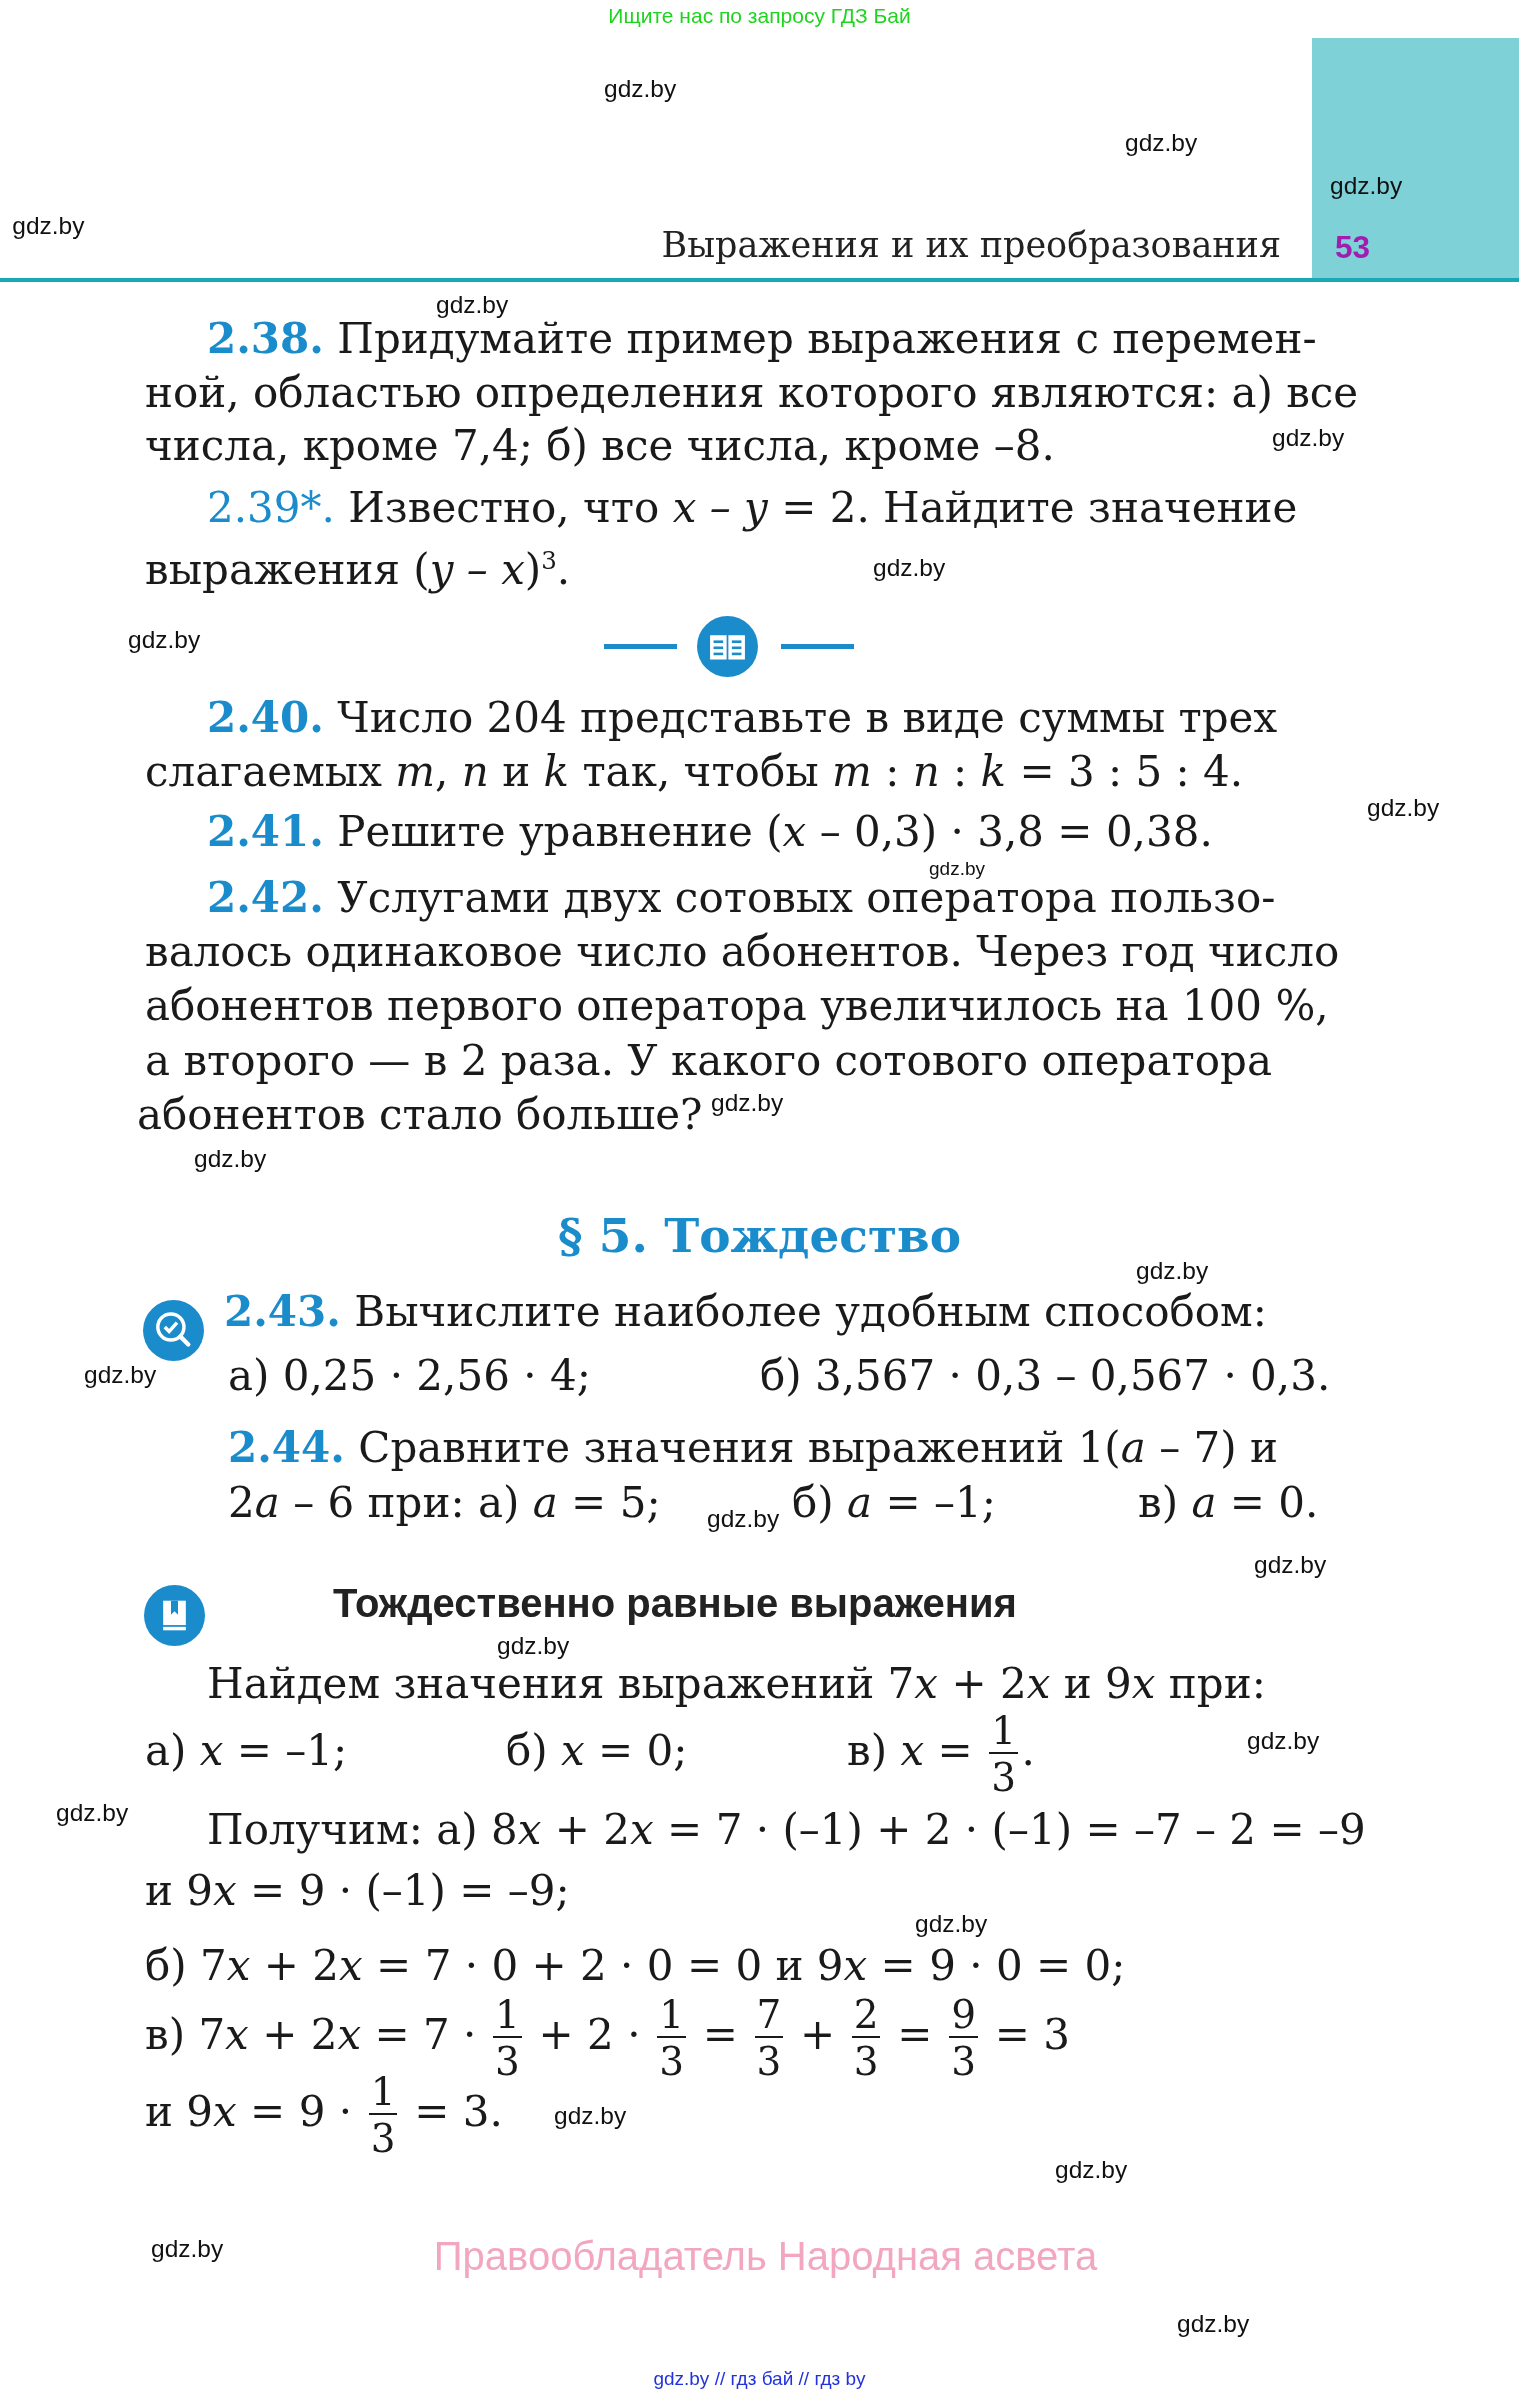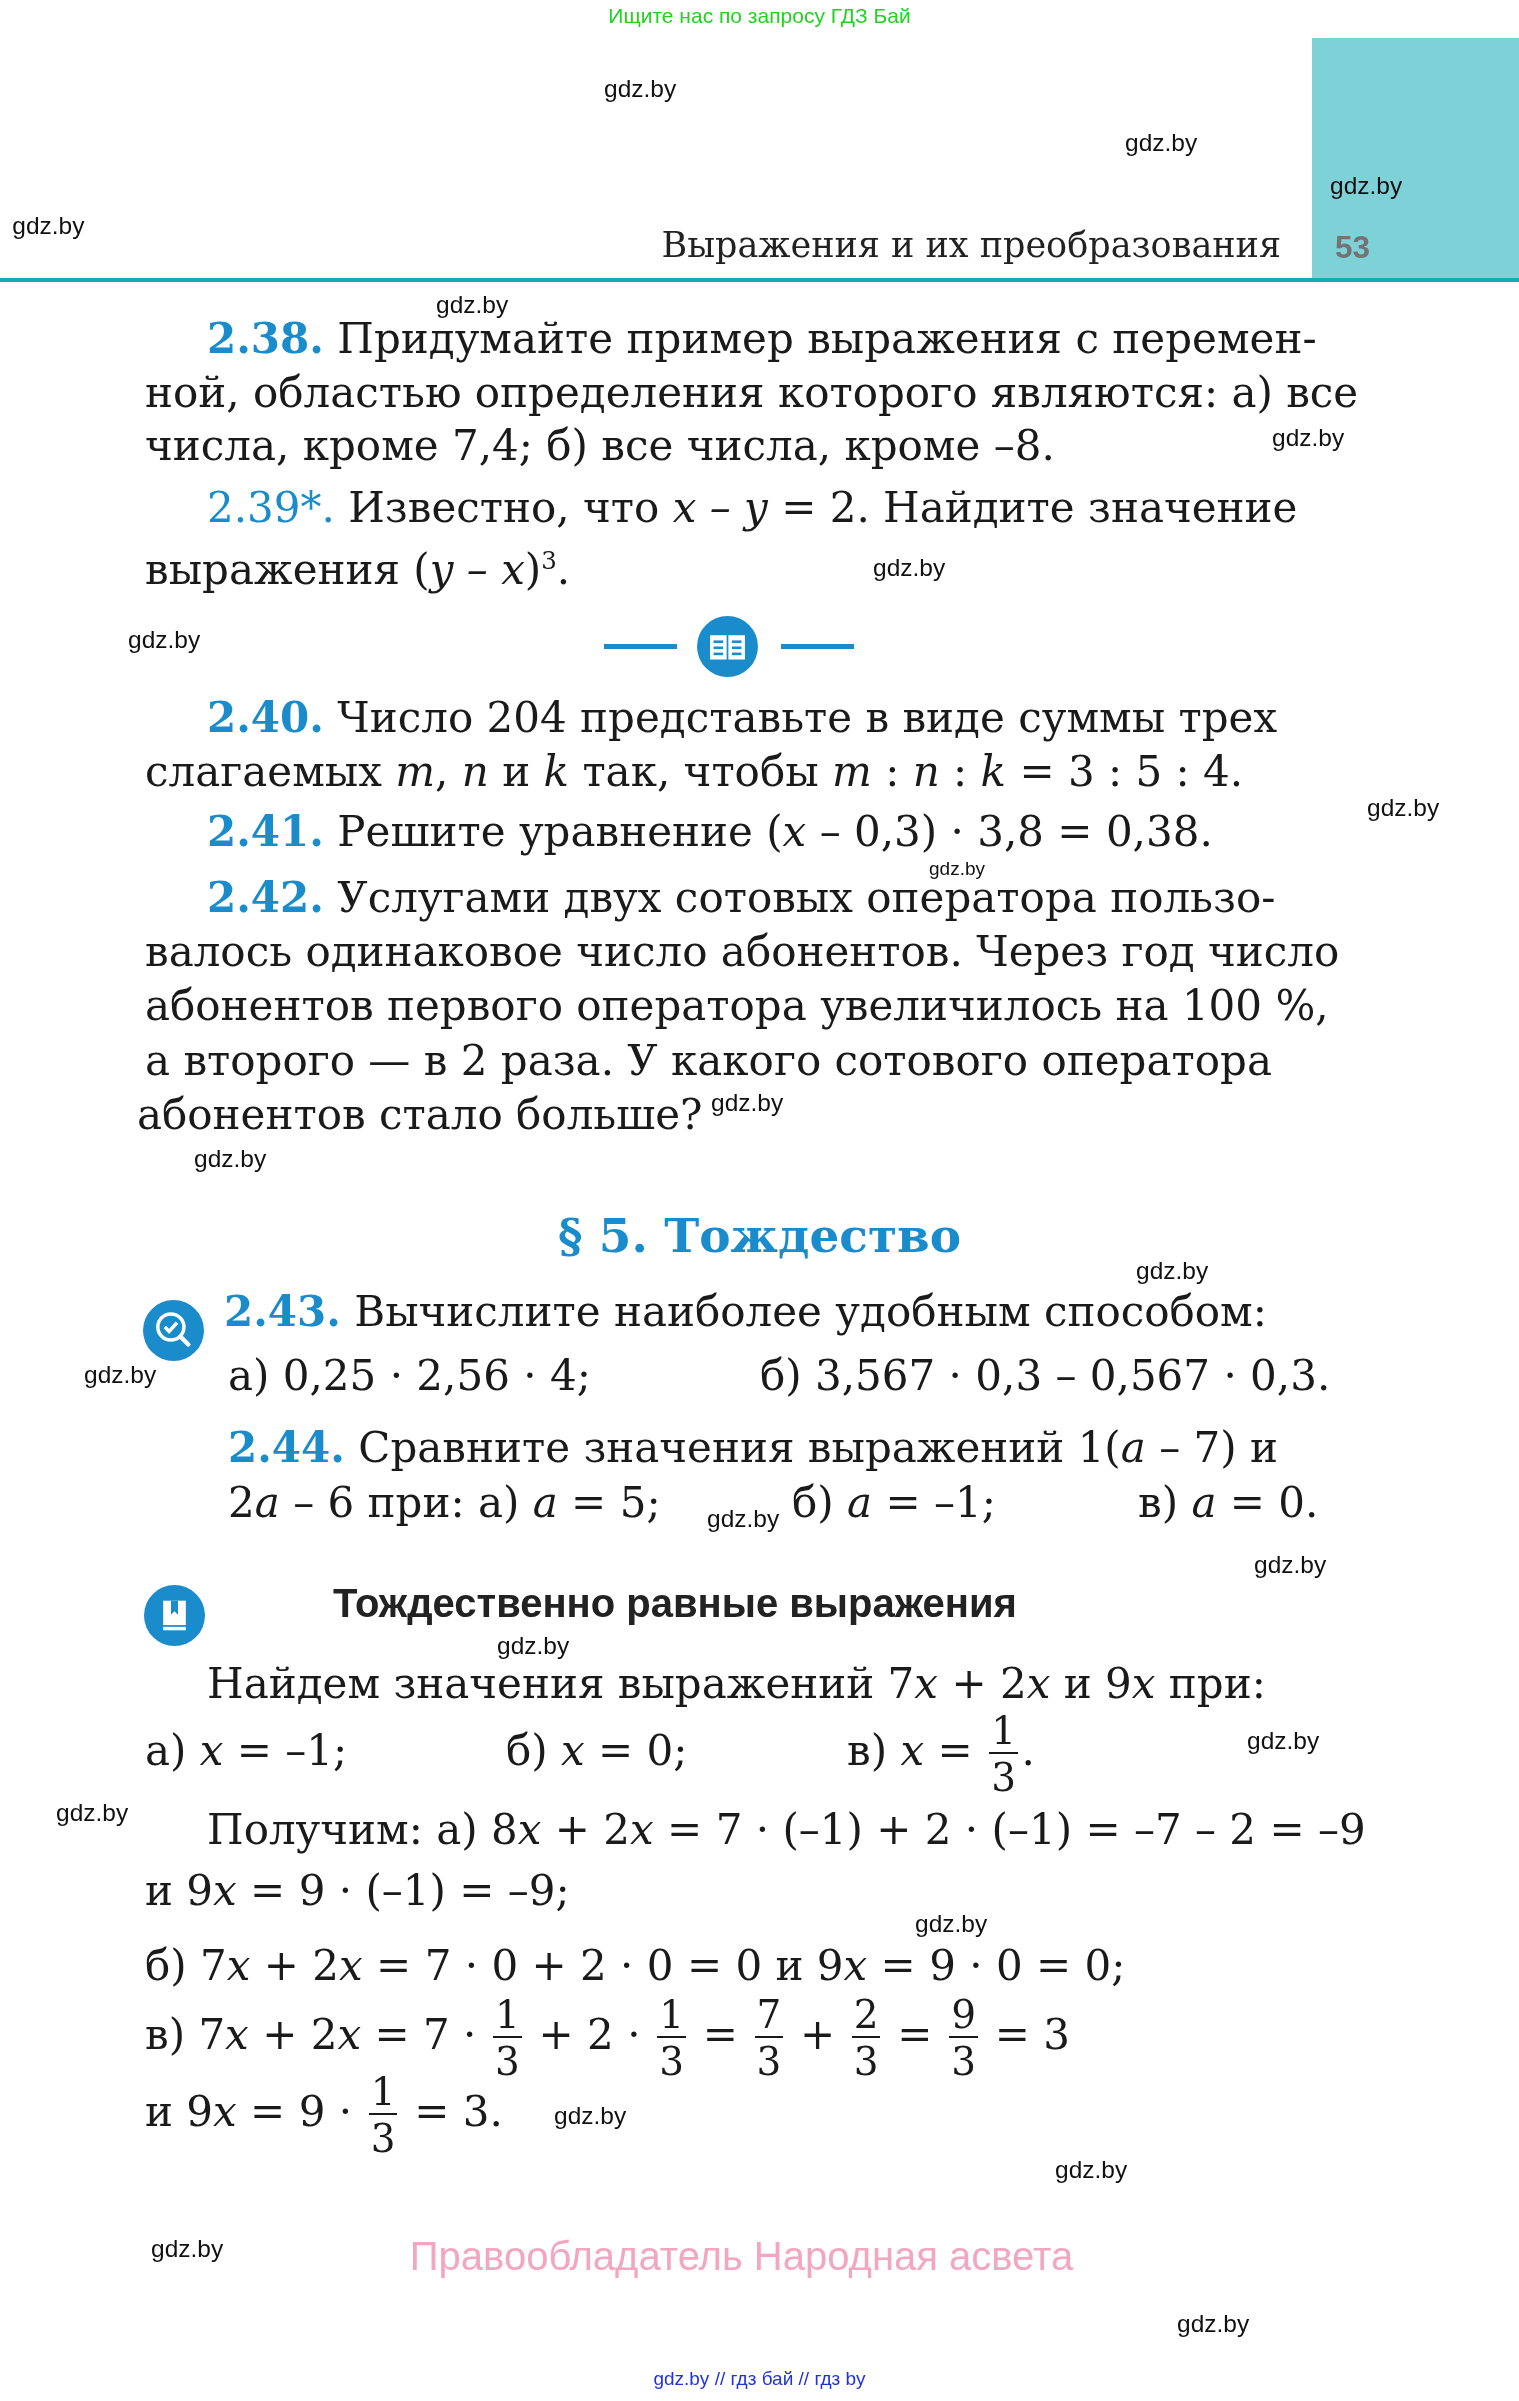--- a/index.html
+++ b/index.html
@@ -3,35 +3,35 @@
 <meta charset="utf-8">
 <style>
   html, body { margin:0; padding:0; }
   body { width:1519px; height:2401px; position:relative; background:#ffffff; overflow:hidden;
          font-family:"DejaVu Serif","Liberation Serif",serif; color:#1a1a1a; }
   .wm { position:absolute; font-family:"Liberation Sans","DejaVu Sans",sans-serif; font-size:24.5px; color:#111; white-space:nowrap; }
   .wm.small { font-size:19px; }
   .top-banner { position:absolute; top:3.5px; left:0; width:1519px; text-align:center;
                 font-family:"Liberation Sans",sans-serif; font-size:21px; color:#1ed41e; }
   .cyan-block { position:absolute; left:1312px; top:38px; width:207px; height:242px; background:#7fd1d8; }
-  .page-num { position:absolute; left:1335px; top:229px; font-family:"Liberation Sans",sans-serif; font-weight:bold; font-size:31.5px; color:#737373; }
+  .page-num { position:absolute; left:1335px; top:229px; font-family:"Liberation Sans",sans-serif; font-weight:bold; font-size:31.5px; color:#a21caf; }
   .header-line { position:absolute; left:0; top:278px; width:1519px; height:4.4px; background:#19a8b6; }
   .header-title { position:absolute; right:238px; top:225px; font-size:35px; color:#222; white-space:nowrap; }
   .line { position:absolute; white-space:nowrap; font-size:42px; line-height:53px; }
   .i { font-style:italic; }
   .blue { color:#1a8ccc; }
   .section-title { position:absolute; left:0; width:1519px; text-align:center; top:1208px; font-size:47px; font-weight:bold; color:#1a8ccc; }
   .subhead { position:absolute; left:333px; top:1581px; font-family:"Liberation Sans",sans-serif; font-weight:bold; font-size:40px; color:#222; }
   .circle-icon { position:absolute; border-radius:50%; background:#1a8ccc; }
   .divider-bar { position:absolute; height:5.3px; background:#1a8ccc; }
   .frac { display:inline-block; vertical-align:middle; text-align:center; line-height:1; font-size:39px; margin:0 3.5px; }
   .frac span { display:block; padding:0 1.8px; }
   .frac .top { border-bottom:2.6px solid #1a1a1a; padding-bottom:1.8px; }
   .frac .bot { padding-top:3.5px; }
-  .copyright { position:absolute; left:0; width:1483px; text-align:center; top:2234px; font-family:"Liberation Sans",sans-serif; font-size:40px; color:#f2a6bf; }
+  .copyright { position:absolute; left:0; width:1483px; text-align:center; top:2234px; font-family:"Liberation Sans",sans-serif; font-size:40px; color:#f2a6bf;padding-left:24px; }
   .bottom-links { position:absolute; left:0; width:1519px; text-align:center; top:2368px; font-family:"Liberation Sans",sans-serif; font-size:19px; color:#2233dd; }
   sup { font-size:24.5px; }
 </style>
 </head>
 <body>
 
 <div class="top-banner">Ищите нас по запросу ГДЗ Бай</div>
 
 <div class="cyan-block"></div>
 <div class="page-num">53</div>

